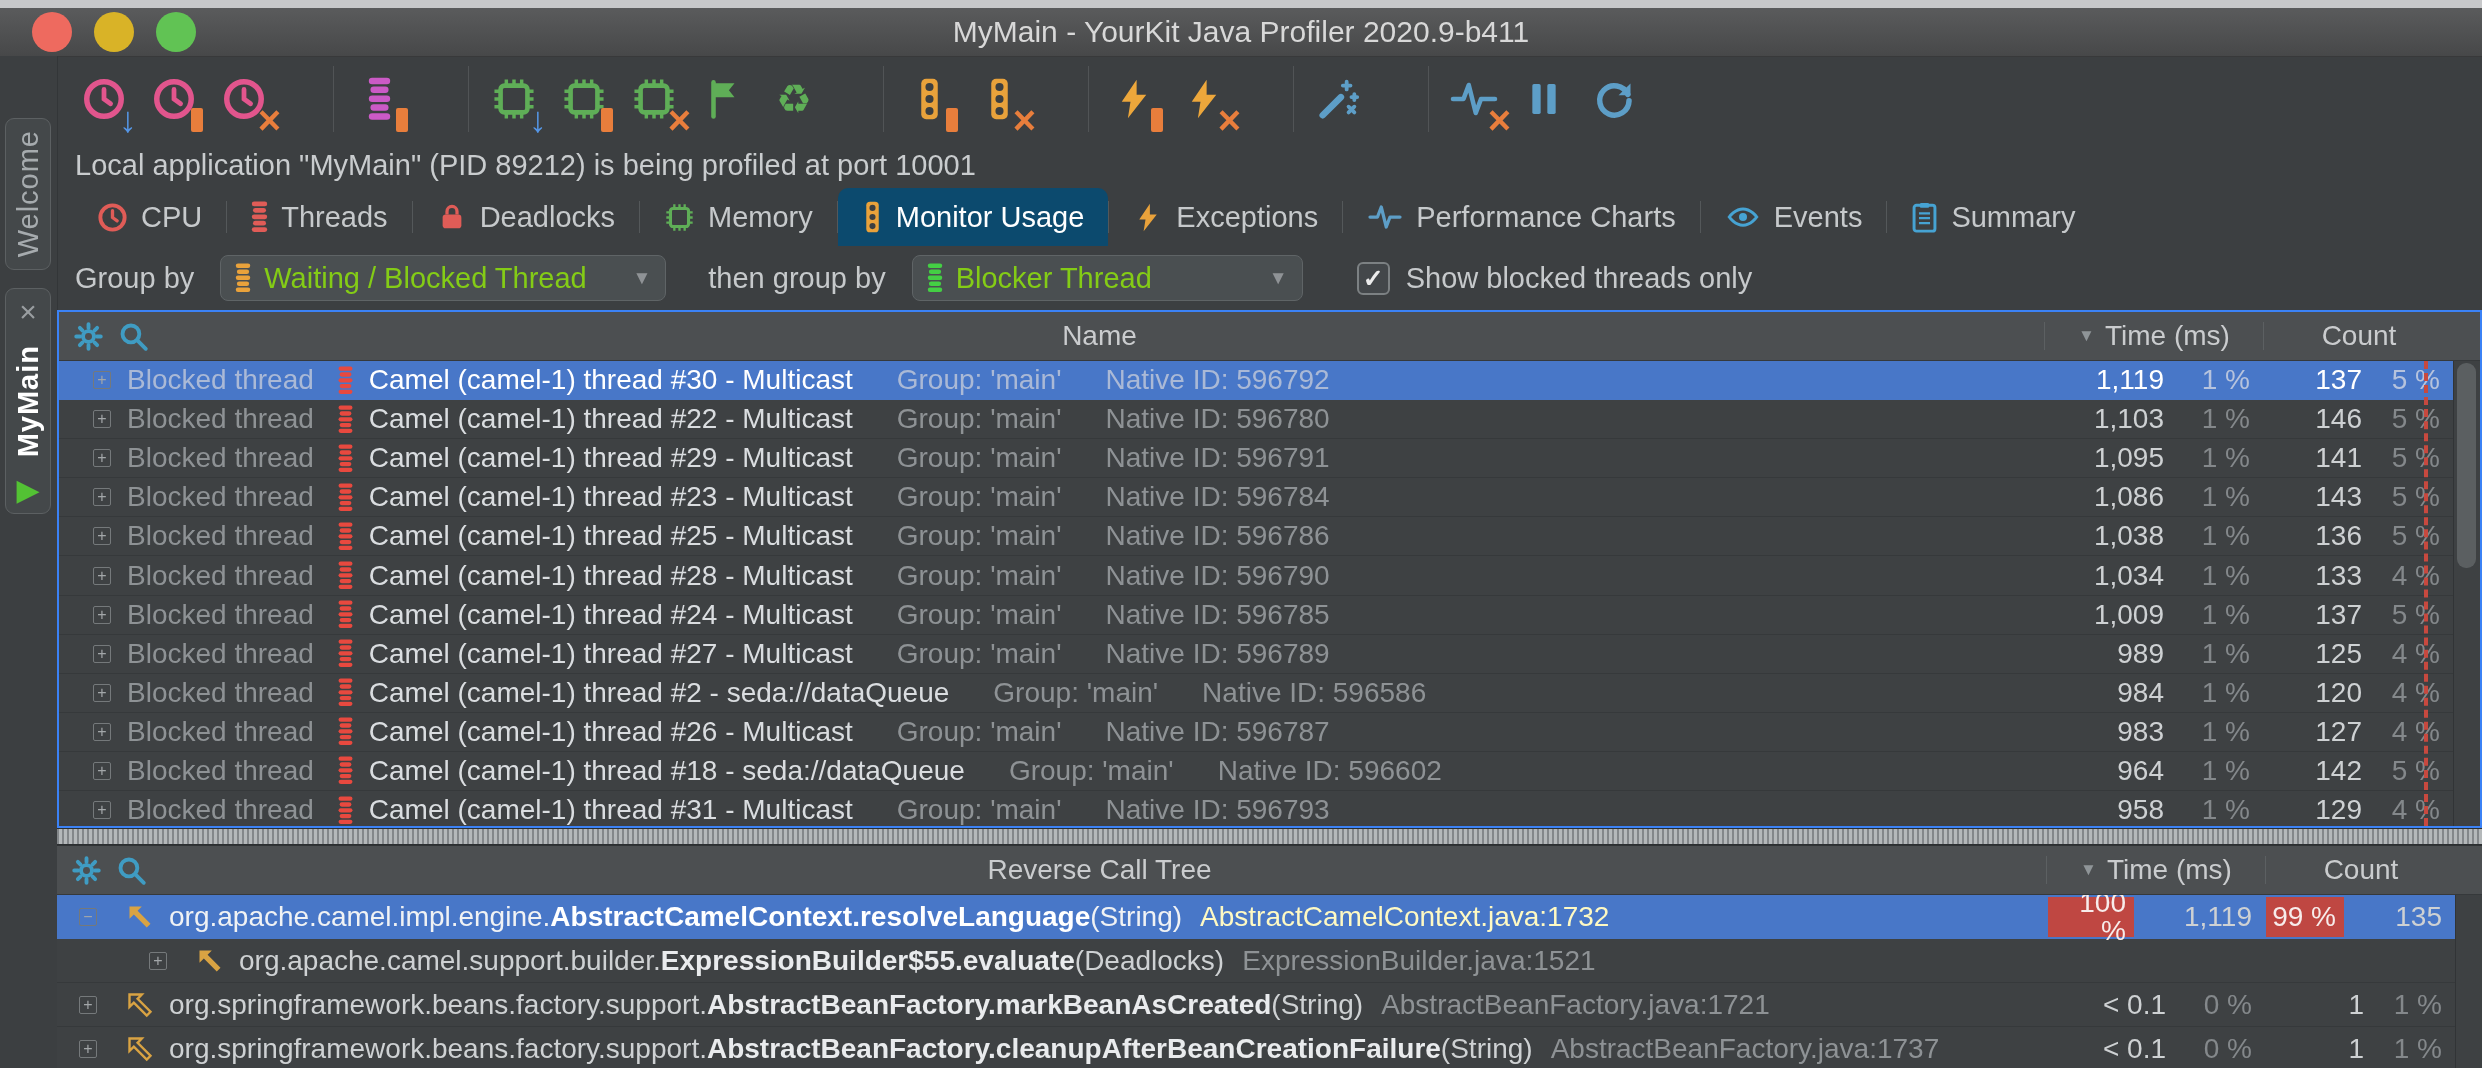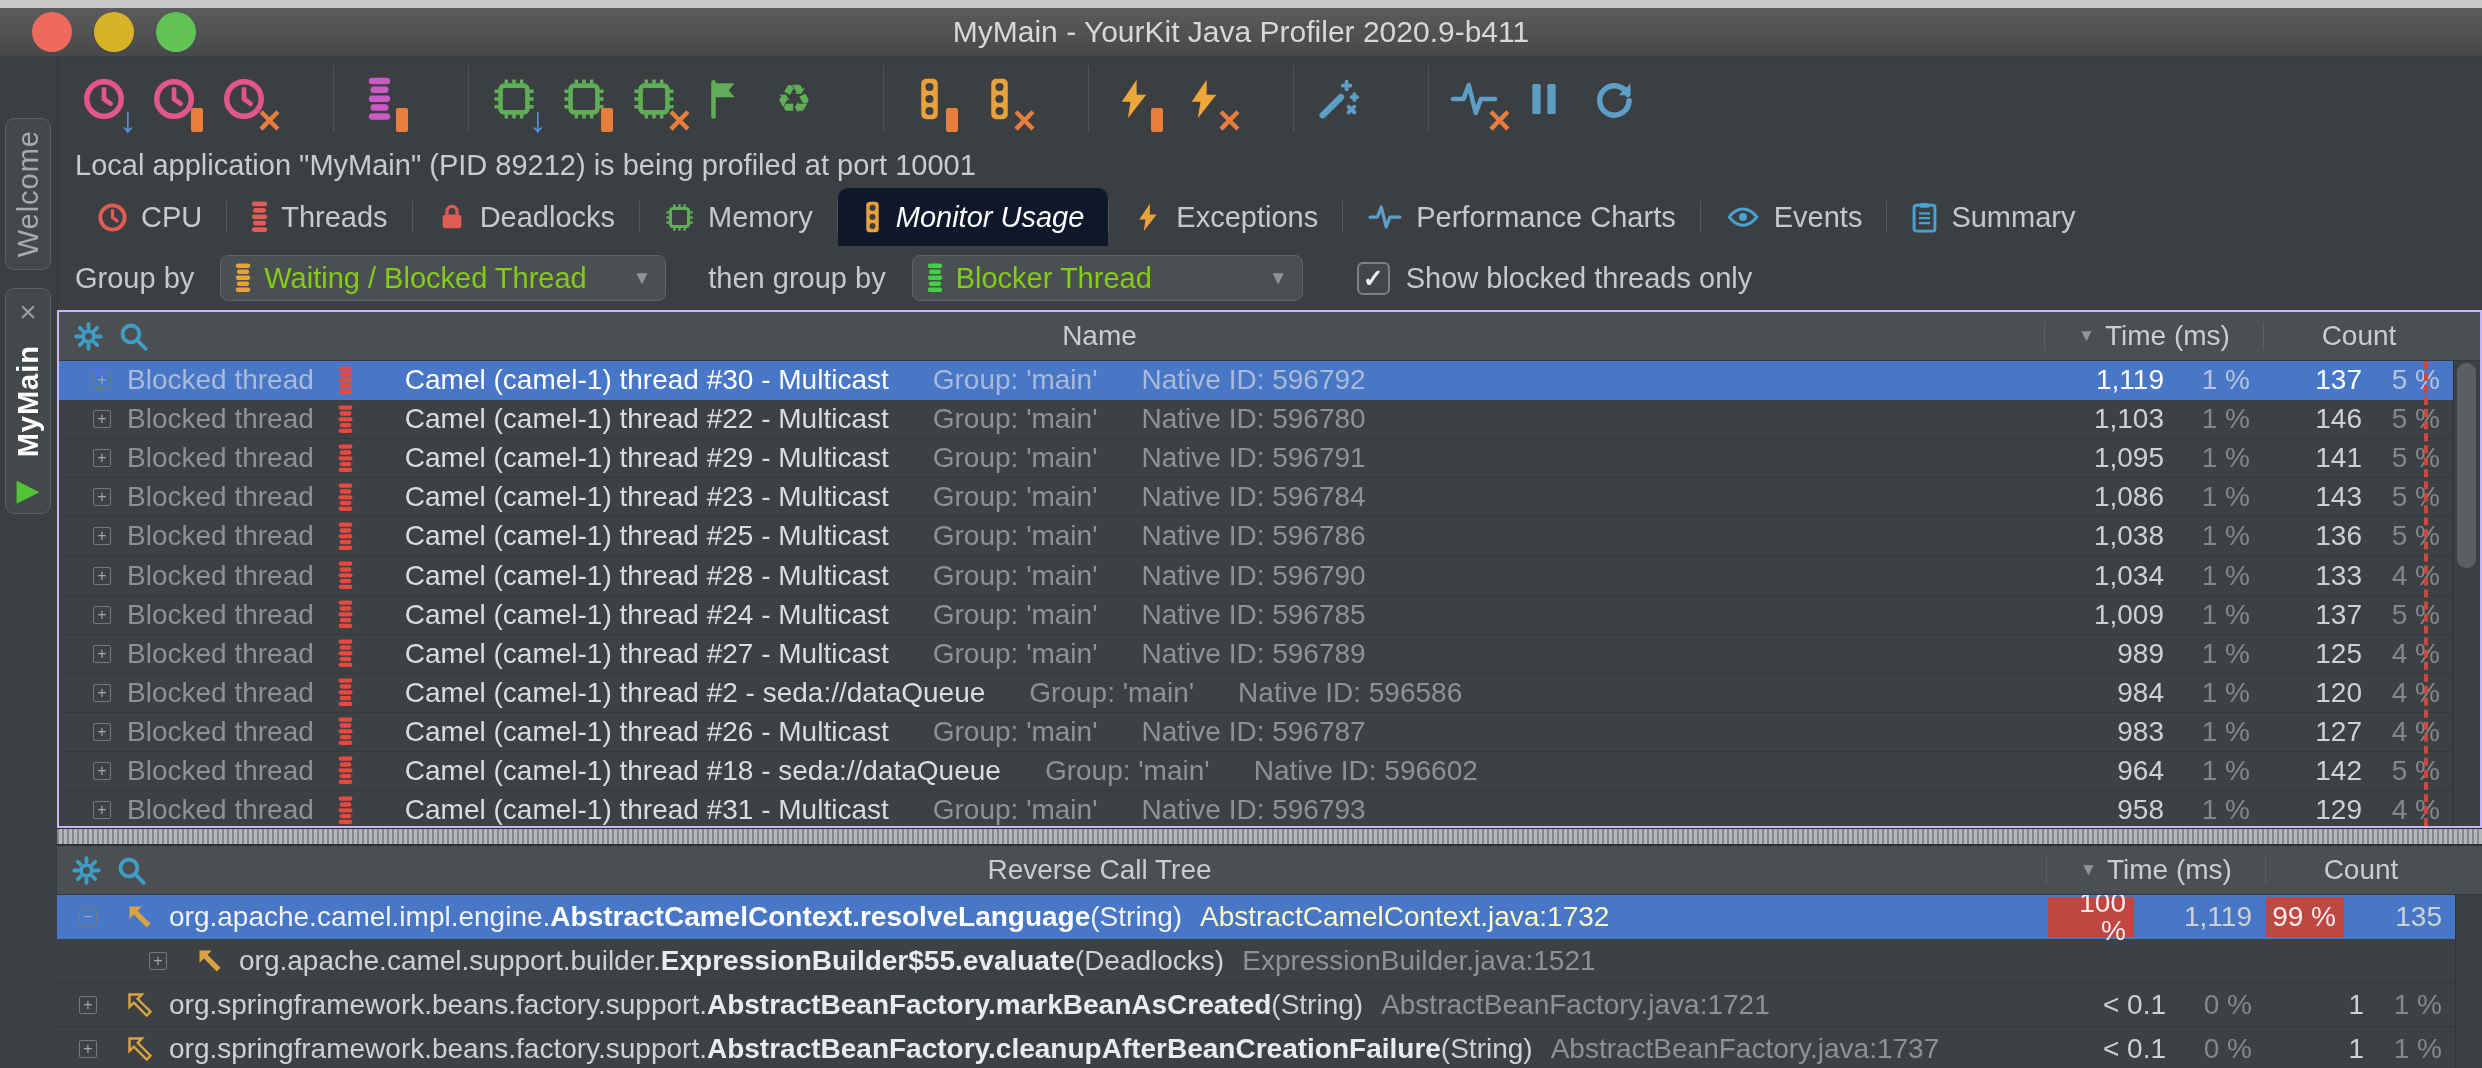--- a/index.html
+++ b/index.html
@@ -32,61 +32,61 @@
   .tbtn{width:58px;height:62px;position:relative;display:flex;align-items:center;justify-content:center;margin:0 6px;}
   .badge{position:absolute;z-index:2;line-height:1;}
   .b-down{right:-4px;bottom:-8px;color:#5596e6;font-size:36px;font-weight:bold;}
   .b-bar{right:0px;bottom:-2px;width:12px;height:24px;background:#e87e3c;border-radius:2px;}
   .b-x{right:-8px;bottom:-10px;color:#e87e3c;font-size:40px;font-weight:bold;}
 
   .statusline{position:absolute;left:75px;top:142px;height:46px;right:0;display:flex;align-items:center;
               font-size:29px;color:#c9ccce;}
   .tabbar{position:absolute;left:57px;top:188px;right:0;height:58px;display:flex;align-items:stretch;padding-left:16px;}
   .tab{display:flex;align-items:center;gap:13px;padding:0 24px;font-size:29px;color:#c6c9cb;cursor:default;}
-  .tab.sel{background:#0f172a;border-radius:10px 10px 0 0;color:#ffffff;font-style:italic;}
+  .tab.sel{background:#0c4a6e;border-radius:10px 10px 0 0;color:#ffffff;}
   .tabsep{width:1px;height:32px;background:#54585a;align-self:center;}
   .tabicon{display:flex;}
 
   .groupbar{position:absolute;left:57px;top:246px;right:0;height:64px;display:flex;align-items:center;padding-left:18px;
             font-size:29px;color:#c6c9cb;}
   .glabel{margin-right:26px;}
   .dd{display:flex;align-items:center;height:46px;background:#4a4f51;border:1px solid #5f6466;border-radius:8px;
       padding:0 14px;box-sizing:border-box;margin-right:42px;}
   .dd1{width:446px;}
   .dd2{width:391px;margin-right:54px;}
   .dd-icon{display:flex;}
   .dd-text{margin-left:13px;font-size:29px;color:#84cc16;white-space:nowrap;}
   .caret{margin-left:auto;color:#8f9396;font-size:19px;}
   .checkbox{width:33px;height:33px;border-radius:6px;border:2px solid #7c8183;background:#43474a;box-sizing:border-box;
             display:flex;align-items:center;justify-content:center;color:#ececec;font-size:25px;font-weight:bold;margin-right:16px;}
   .cblabel{margin-right:0;}
 
   .panel{box-sizing:border-box;background:#3e4143;display:flex;flex-direction:column;overflow:hidden;}
-  .panel.upper{position:absolute;left:57px;right:0;top:310px;height:518px;border:2px solid #c4b5fd;z-index:1;}
+  .panel.upper{position:absolute;left:57px;right:0;top:310px;height:518px;border:2px solid #3b82f6;z-index:1;}
   .panel.lower{position:absolute;left:57px;right:0;top:845px;bottom:0;border-top:1px solid #303335;}
   .phead{height:48px;flex:none;display:flex;align-items:center;background:#4c4f51;border-bottom:1px solid #36393b;}
   .hicons{display:flex;gap:14px;padding:0 6px 0 14px;align-items:center;}
   .hicon{display:flex;}
   .hname{flex:1;text-align:center;color:#caccce;font-size:28px;}
   .vsep{width:1px;height:28px;background:#5c6062;}
   .htime{width:218px;flex:none;display:flex;align-items:center;justify-content:center;gap:10px;color:#caccce;font-size:28px;}
   .hcount{width:190px;flex:none;text-align:center;color:#caccce;font-size:28px;}
   .hgut{width:26px;flex:none;}
   .sort{color:#8f9598;font-size:17px;}
 
   .rows{flex:1;position:relative;overflow:hidden;}
   .trow{height:39.1px;display:flex;align-items:center;border-bottom:1px solid #36393b;box-sizing:border-box;
         background:#3e4143;font-size:28px;}
   .trow.sel{background:#4877c8;border-bottom-color:#4877c8;}
   .cname{flex:1;display:flex;align-items:center;overflow:hidden;white-space:nowrap;padding-left:34px;min-width:0;}
   .expand{flex:none;width:18px;height:18px;border:1px solid #75797b;border-radius:2px;color:#a3a7a9;font-size:16px;
           line-height:15px;text-align:center;margin-right:16px;box-sizing:border-box;}
   .kind{color:#8e9295;margin-right:24px;}
   .rthread{margin-right:16px;display:flex;}
-  .tname{color:#dadde0;margin-right:44px;margin-left:36px;}
+  .tname{color:#dadde0;margin-right:44px;}
   .tgroup{color:#8e9295;margin-right:44px;}
   .tnative{color:#8e9295;}
   .trow.sel .kind,.trow.sel .tgroup,.trow.sel .tnative{color:#aab9d6;}
   .trow.sel .tname{color:#ffffff;}
   .ctime{width:218px;flex:none;display:flex;align-items:center;padding-right:14px;box-sizing:border-box;}
   .ccount{width:190px;flex:none;display:flex;align-items:center;padding-right:14px;box-sizing:border-box;}
   .num{flex:1;text-align:right;color:#ced1d3;}
   .pct{width:86px;flex:none;text-align:right;color:#84888b;}
   .ccount .pct{width:78px;}
   .trow.sel .num{color:#ffffff;}

